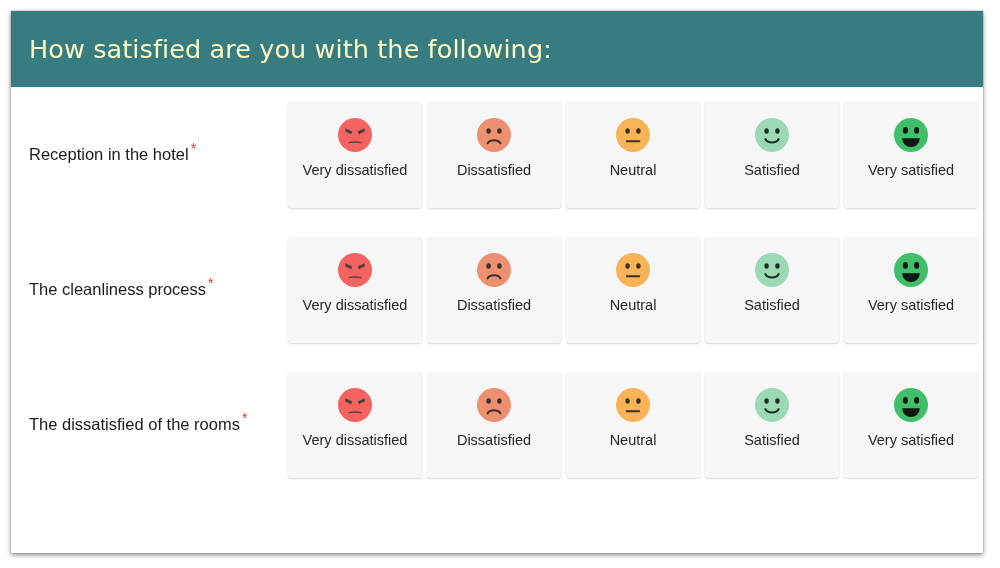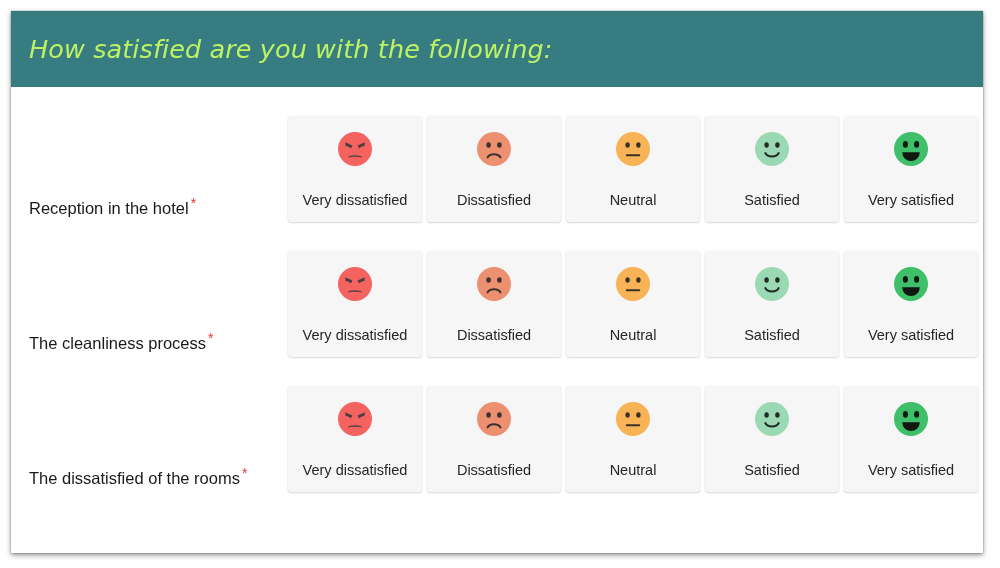--- a/index.html
+++ b/index.html
@@ -26,36 +26,35 @@
 
   #survey-header {
     height: 76px;
     background: #367c80;
     display: flex;
     align-items: center;
     padding: 0 0 0 18px;
     box-sizing: border-box;
   }
   #survey-title {
-    color: #bef264;
+    color: #fef9c3;
     font-size: 25.5px;
     font-weight: 400;
     letter-spacing: 0.1px;
     font-family: "DejaVu Sans", sans-serif;
     white-space: nowrap;
-    font-style: italic;
   }
 
   #survey-body {
     padding: 0;
   }
 
   .question-row {
     display: flex;
-    align-items: flex-end;
+    align-items: center;
     height: 135px;
   }
 
   .question-label-cell {
     width: 277px;
     box-sizing: border-box;
     padding-left: 18px;
     padding-right: 8px;
     flex: 0 0 277px;
   }
@@ -85,21 +84,20 @@
     background: #f6f6f6;
     border-radius: 3px;
     box-shadow: 0 1px 2px rgba(0,0,0,0.14), 0 0 0 0.5px rgba(0,0,0,0.03);
     display: flex;
     flex-direction: column;
     align-items: center;
     justify-content: flex-start;
     padding-top: 15px;
     box-sizing: border-box;
     cursor: pointer;
-    gap: 16px;
   }
   .option-face {
     width: 36px;
     height: 36px;
     flex: 0 0 36px;
   }
   .option-label {
     margin-top: 9px;
     font-size: 14.5px;
     color: #262626;

